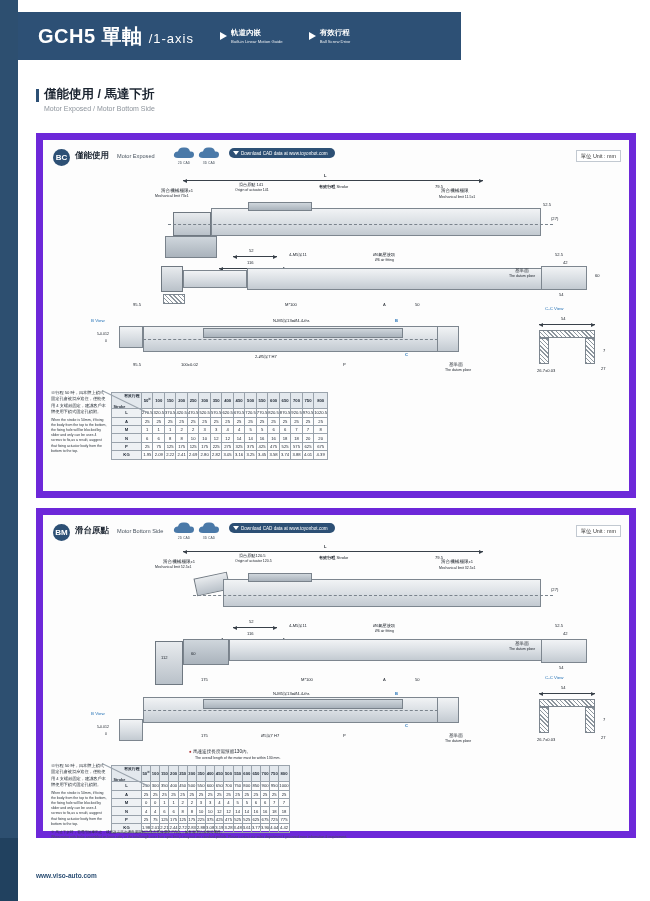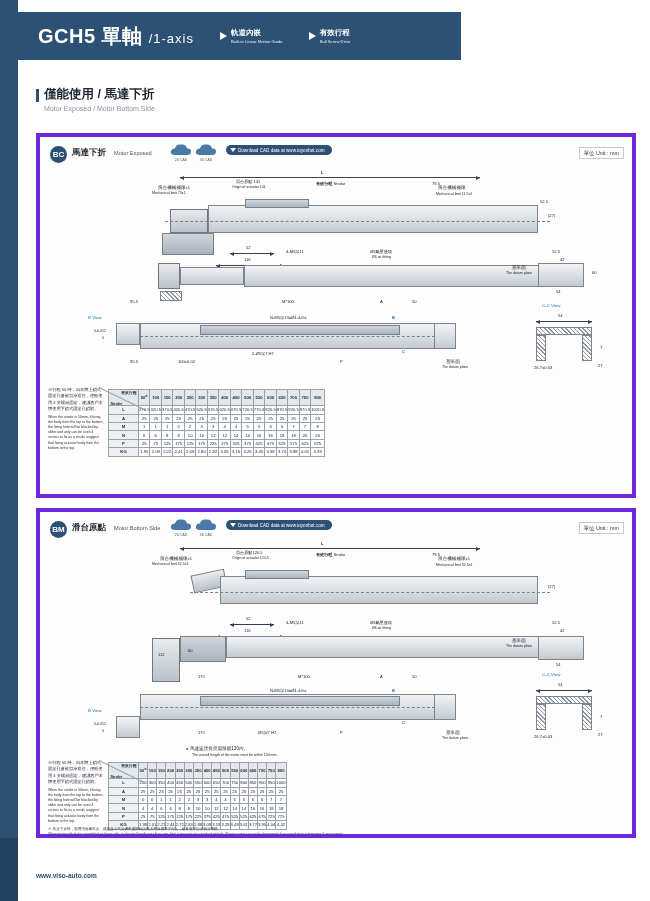--- a/index.html
+++ b/index.html
@@ -47,21 +47,21 @@
   .sec-title { position:absolute; left:36px; top:86px; }
   .sec-bar {
     position:absolute; left:36px; top:89px; width:3px; height:13px; background:#2d5075;
   }
   .sec-cn { margin-left:8px; font-size:12.5px; font-weight:bold; color:#1b2430; }
   .sec-en { margin-left:8px; font-size:7px; color:#8d949c; margin-top:2px; }
 
   
   .panel {
     position:absolute; left:36px; width:600px;
-    border:4px solid #6d28d9; background:#fdfdfd;text-decoration:underline;
+    border:7px solid #6d28d9; background:#fdfdfd;text-decoration:underline;
   }
   #panel-bc { top:133px; height:365px; }
   #panel-bm { top:508px; height:330px; }
 
   .badge {
     position:absolute; left:10px; top:9px; width:17px; height:17px;
     border-radius:50%; background:#2d5075; color:#fff;
     font-size:8px; font-weight:bold; display:flex; align-items:center; justify-content:center;
   }
   .panel-cn { position:absolute; left:32px; top:10px; font-size:8.5px; font-weight:bold; }
@@ -179,21 +179,21 @@
 </div>
 
 <div class="sec-bar"></div>
 <div class="sec-title">
   <div class="sec-cn">僅能使用 / 馬達下折</div>
   <div class="sec-en">Motor Exposed / Motor Bottom Side</div>
 </div>
 
 <div class="panel" id="panel-bc">
   <div class="badge">BC</div>
-  <div class="panel-cn">馬達下折</div>
+  <div class="panel-cn">僅能使用</div>
   <div class="panel-en">Motor Exposed</div>
   <div class="unit">單位 Unit : mm</div>
 
   <div class="cad-wrap">
     <div class="cloud">
       <svg width="22" height="13" viewBox="0 0 22 13">
           <path d="M5 12 Q0 12 1 8 Q2 5 5 5.5 Q6 1 11 1.5 Q16 1 17 5.5 Q21 5 21 8.5 Q21 12 17 12 Z" fill="#4a79a8"></path>
         </svg>
       <span class="cloud-lbl">2D CAD</span>
     </div>

